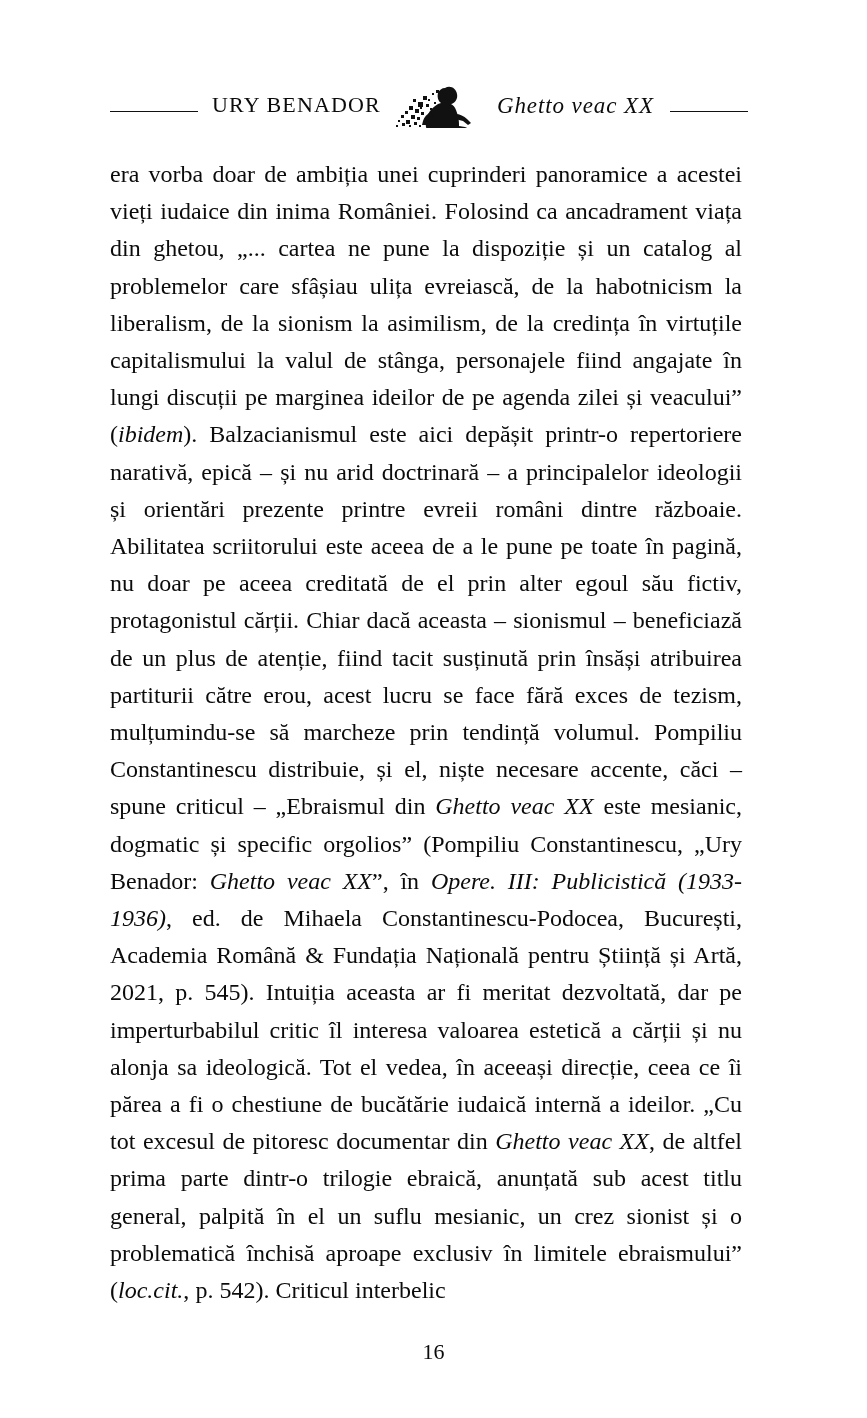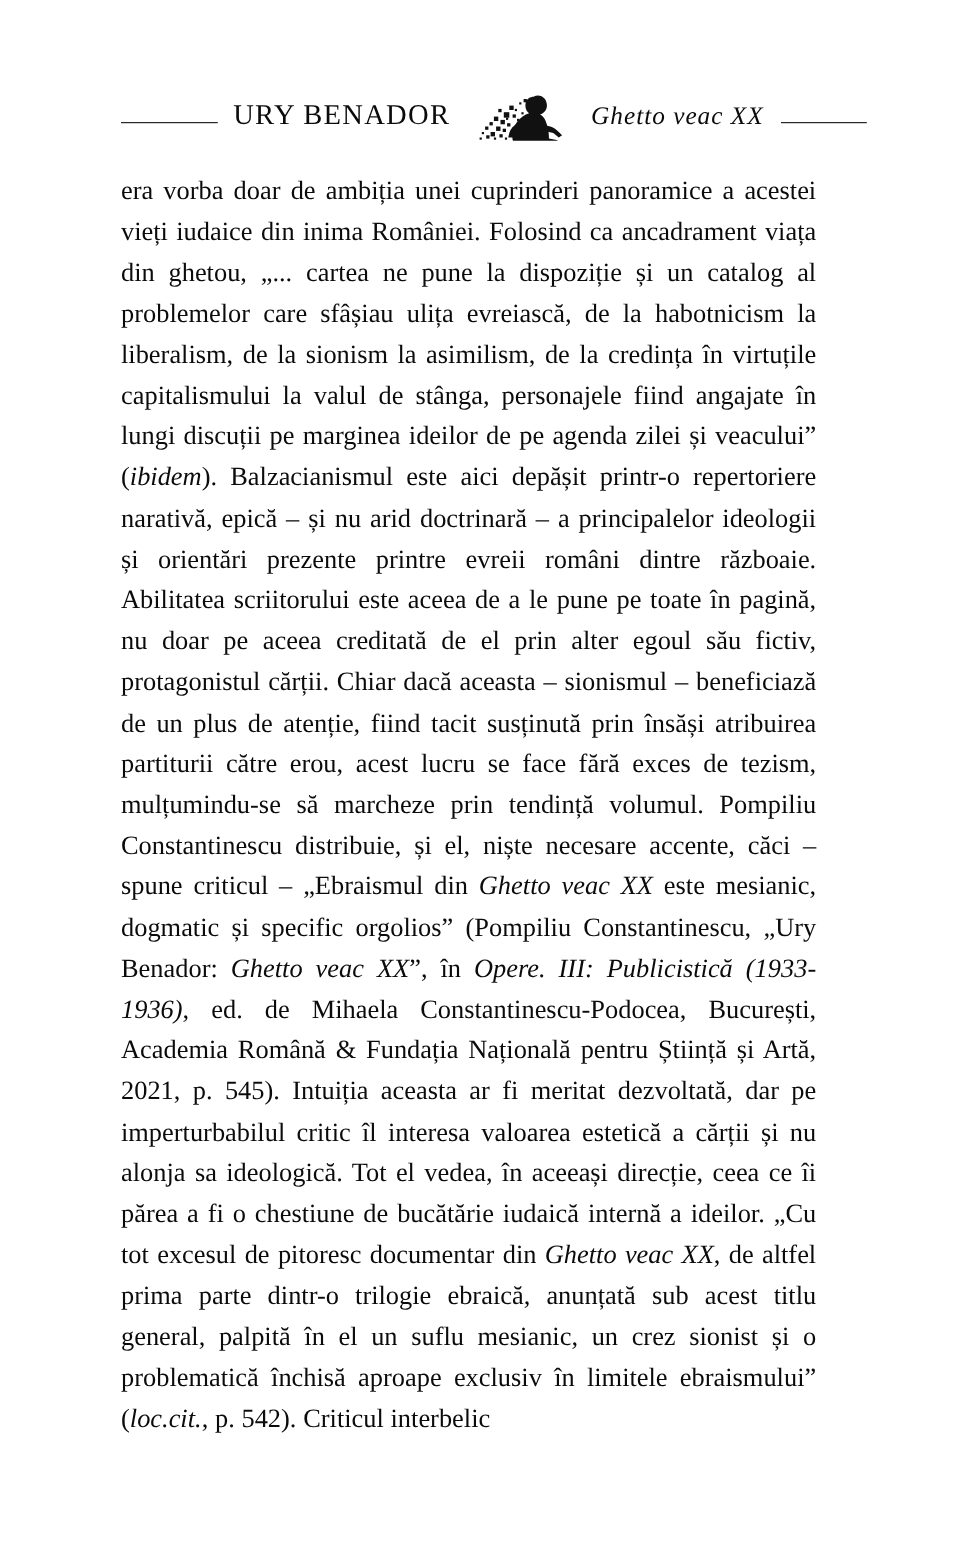--- a/index.html
+++ b/index.html
@@ -37,25 +37,25 @@
   .head-rule {
     height: 0;
     border-top: 1.6px solid #111111;
     flex: 0 0 auto;
     margin-top: 12px;
   }
   .head-rule.left  { width: 88px; }
   .head-rule.right { width: 78px; }
 
   .head-author {
-    font-size: 26px;
+    font-size: 22px;
     letter-spacing: 1.15px;
     white-space: nowrap;
     margin-left: 14px;
-    margin-right: 24px;
+    margin-right: 12px;
     line-height: 1;
     padding-bottom: 1px;
   }
   .head-title {
     font-style: italic;
     font-size: 23px;
     letter-spacing: 0.9px;
     white-space: nowrap;
     margin-left: 14px;
     margin-right: 16px;
@@ -153,14 +153,15 @@
 
     <span class="head-title">Ghetto veac XX</span>
 
     <span class="head-rule right"></span>
   </div>
 
   <div class="body-text">
     <p>era vorba doar de ambiția unei cuprinderi panoramice a acestei vieți iudaice din inima României. Folosind ca ancadrament viața din ghetou, „... cartea ne pune la dispoziție și un catalog al problemelor care sfâșiau ulița evreiască, de la habotnicism la liberalism, de la sionism la asimilism, de la credința în virtuțile capitalismului la valul de stânga, personajele fiind angajate în lungi discuții pe marginea ideilor de pe agenda zilei și veacului” (<i>ibidem</i>). Balzacianismul este aici depășit printr-o repertoriere narativă, epică – și nu arid doctrinară – a principalelor ideologii și orientări prezente printre evreii români dintre războaie. Abilitatea scriitorului este aceea de a le pune pe toate în pagină, nu doar pe aceea creditată de el prin alter egoul său fictiv, protagonistul cărții. Chiar dacă aceasta – sionismul – beneficiază de un plus de atenție, fiind tacit susținută prin însăși atribuirea partiturii către erou, acest lucru se face fără exces de tezism, mulțumindu-se să marcheze prin tendință volumul. Pompiliu Constantinescu distribuie, și el, niște necesare accente, căci – spune criticul – „Ebraismul din <i>Ghetto veac XX</i> este mesianic, dogmatic și specific orgolios” (Pompiliu Constantinescu, „Ury Benador: <i>Ghetto veac XX</i>”, în <i>Opere. III: Publicistică (1933-1936)</i>, ed. de Mihaela Constantinescu-Podocea, București, Academia Română &amp; Fundația Națională pentru Știință și Artă, 2021, p. 545). Intuiția aceasta ar fi meritat dezvoltată, dar pe imperturbabilul critic îl interesa valoarea estetică a cărții și nu alonja sa ideologică. Tot el vedea, în aceeași direcție, ceea ce îi părea a fi o chestiune de bucătărie iudaică internă a ideilor. „Cu tot excesul de pitoresc documentar din <i>Ghetto veac XX</i>, de altfel prima parte dintr-o trilogie ebraică, anunțată sub acest titlu general, palpită în el un suflu mesianic, un crez sionist și o problematică închisă aproape exclusiv în limitele ebraismului” (<i>loc.cit.</i>, p. 542). Criticul interbelic</p>
   </div>
 
+  <div class="folio">16</div>
 
 </div>
 
 </body></html>

